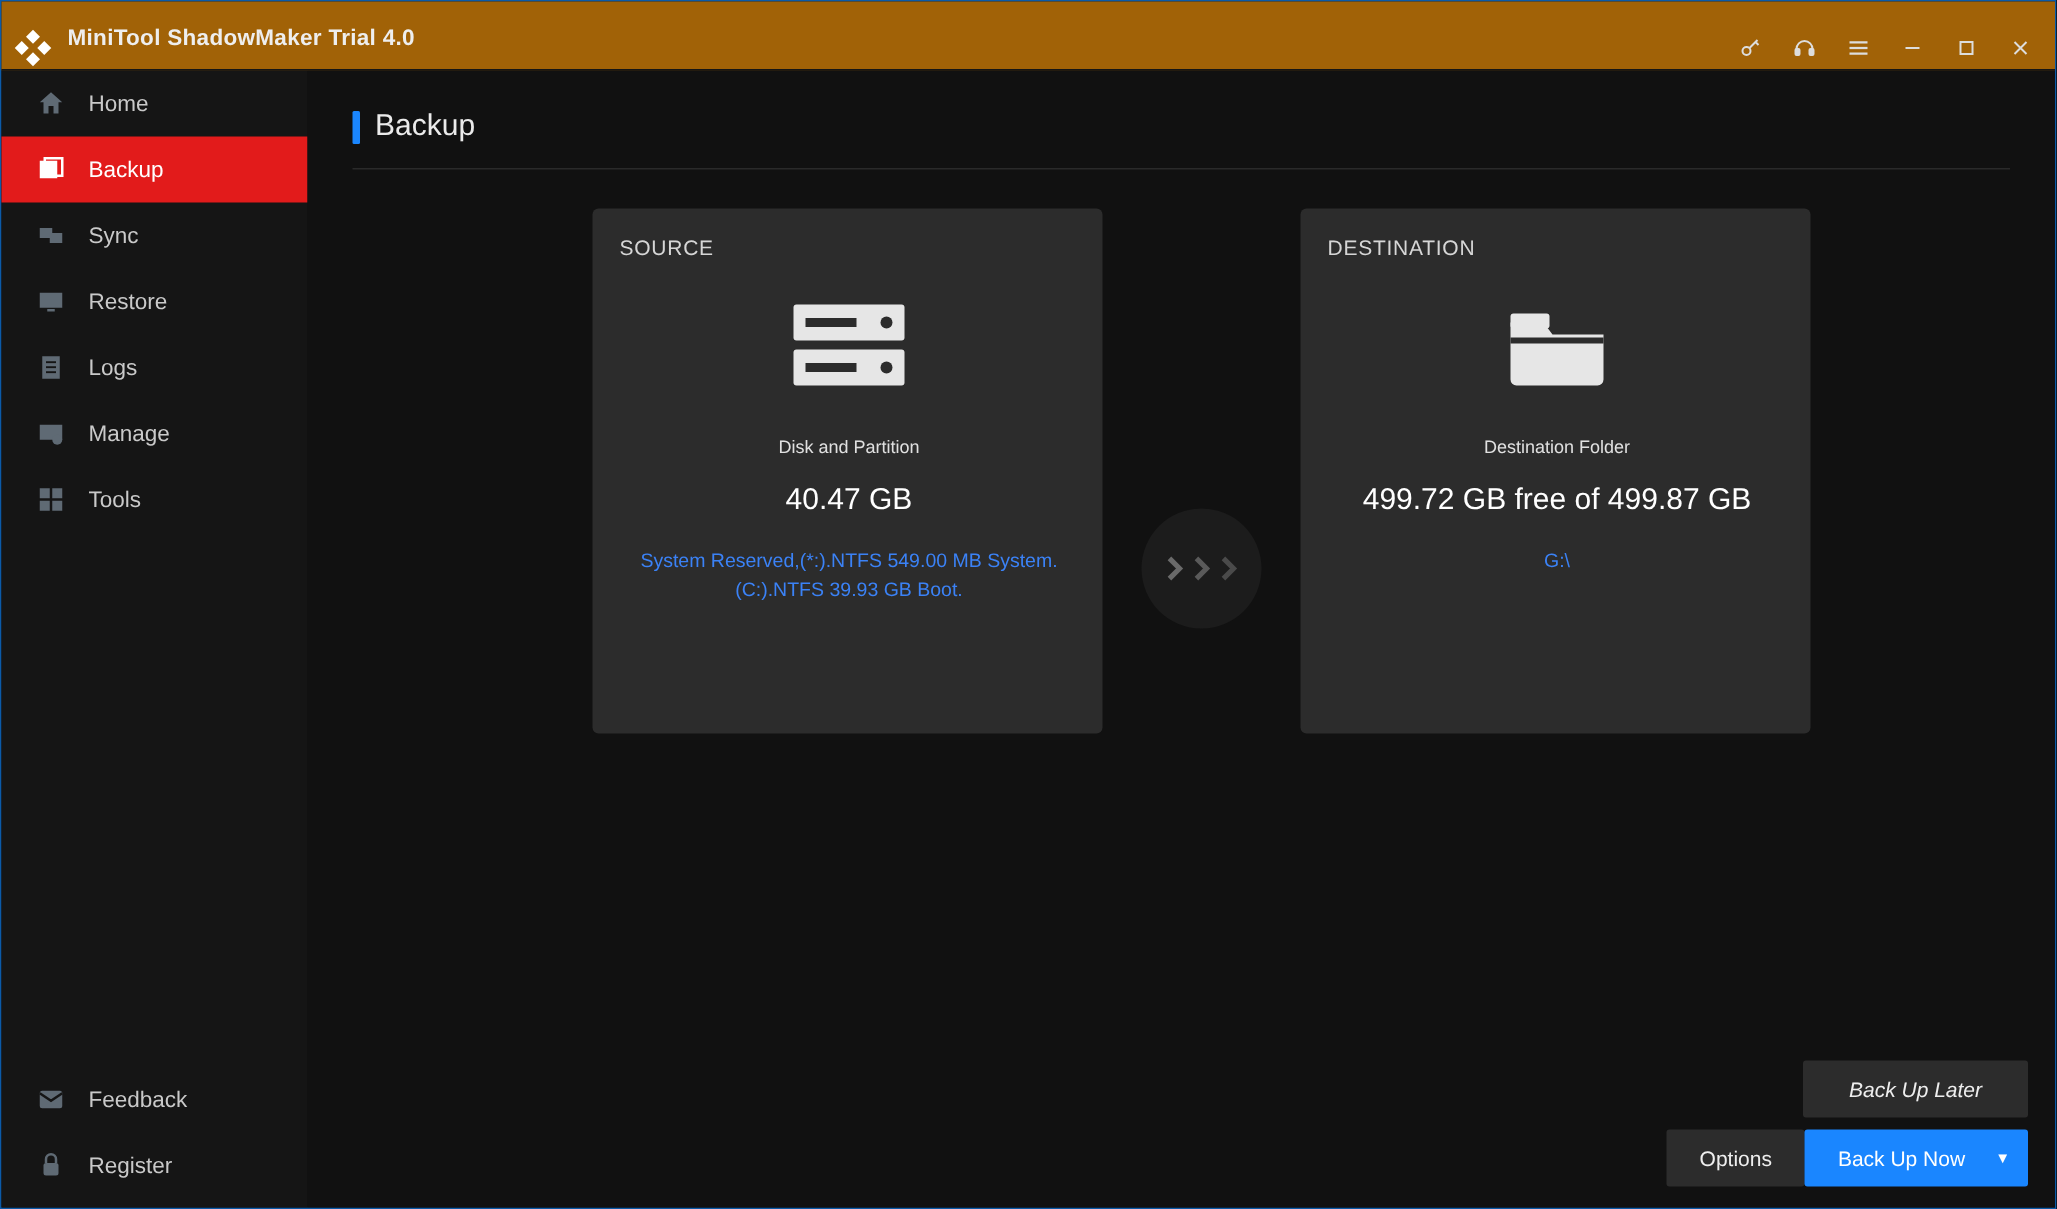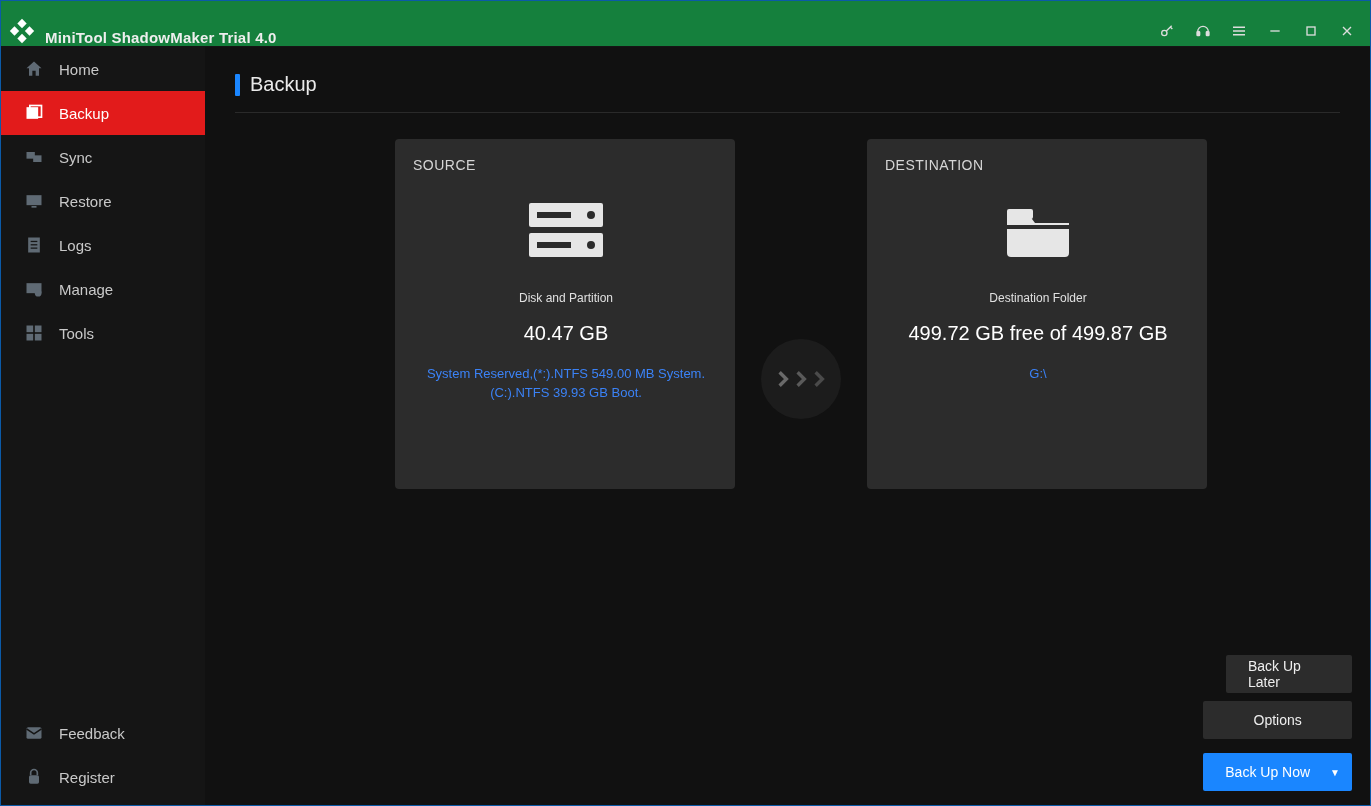--- a/index.html
+++ b/index.html
@@ -1,19 +1,19 @@
 <!DOCTYPE html>
 <html><head>
 <meta charset="utf-8">
 <style>
   * { margin: 0; padding: 0; box-sizing: border-box; }
   html, body { width: 1371px; height: 806px; overflow: hidden; font-family: "Segoe UI", Arial, sans-serif; background: #0b0b0b; color: #ddd; }
   .window { width: 1371px; height: 806px; background: #111; border: 1px solid #0b5aa8; display: flex; flex-direction: column; }
   
-  .title-bar { height: 46px; background: #15803d; display: flex; align-items: flex-end; padding: 0 8px 0 6px; border-bottom: 1px solid #151515; }
+  .title-bar { height: 46px; background: #a16207; display: flex; align-items: flex-start; padding: 16px 8px 0 6px; border-bottom: 1px solid #151515; }
   .title-bar .logo { width: 30px; height: 30px; margin-right: 8px; display: inline-flex; align-items: center; justify-content: center; }
   .title-bar .title { color: #eee; font-weight: 700; font-size: 15px; letter-spacing: .2px; }
   .title-bar .spacer { flex: 1; }
   .title-btn { width: 30px; height: 30px; display: inline-flex; align-items: center; justify-content: center; color: #ddd; margin-left: 6px; cursor: pointer; }
   .title-btn svg { width: 16px; height: 16px; }
   .title-btn.menu svg { width: 18px; height: 18px; }
   
   .body { flex: 1; display: flex; min-height: 0; }
   .sidebar { width: 204px; background: #151515; display: flex; flex-direction: column; }
   .side-item { height: 44px; display: flex; align-items: center; padding: 0 18px 0 22px; color: #c9c9c9; cursor: pointer; gap: 14px; font-size: 15px; }
@@ -31,22 +31,22 @@
   .card .card-title { align-self: flex-start; color: #d6d6d6; font-size: 14px; letter-spacing: .5px; }
   .card .card-icon { margin-top: 26px; height: 64px; display: flex; align-items: center; justify-content: center; }
   .card .card-sub { margin-top: 28px; color: #e0e0e0; font-size: 12px; }
   .card .card-big { margin-top: 17px; color: #fff; font-size: 20px; }
   .card .card-desc { margin-top: 20px; color: #3b82f6; font-size: 13px; line-height: 1.45; padding: 0 6px; }
   .arrow-bubble { width: 80px; height: 80px; border-radius: 50%; background: #1c1c1c; display: flex; align-items: center; justify-content: center; align-self: center; margin-top: 130px; }
   .chevs { display: flex; gap: 4px; color: #666; }
   
   .footer { position: absolute; right: 18px; bottom: 14px; display: flex; flex-direction: column; align-items: flex-end; gap: 8px; }
   .btn { height: 38px; display: inline-flex; align-items: center; justify-content: center; padding: 0 22px; font-size: 14px; border-radius: 2px; cursor: pointer; user-select: none; }
-  .btn-later { background: #2c2c2c; color: #eee; width: 126px; }
-  .row-buttons { display: flex; gap: 14px; flex-direction: column; }
+  .btn-later { background: #2c2c2c; color: #eee; width: 150px; font-style: italic; }
+  .row-buttons { display: flex; gap: 0; }
   .btn-options { background: #2c2c2c; color: #eee; }
   .btn-primary { background: #1a86ff; color: #fff; display: inline-flex; gap: 20px; padding-right: 12px; }
   .btn-primary .caret { font-size: 10px; }
 </style>
 </head>
 <body>
 
 <div class="window">
 
   <div class="title-bar">

